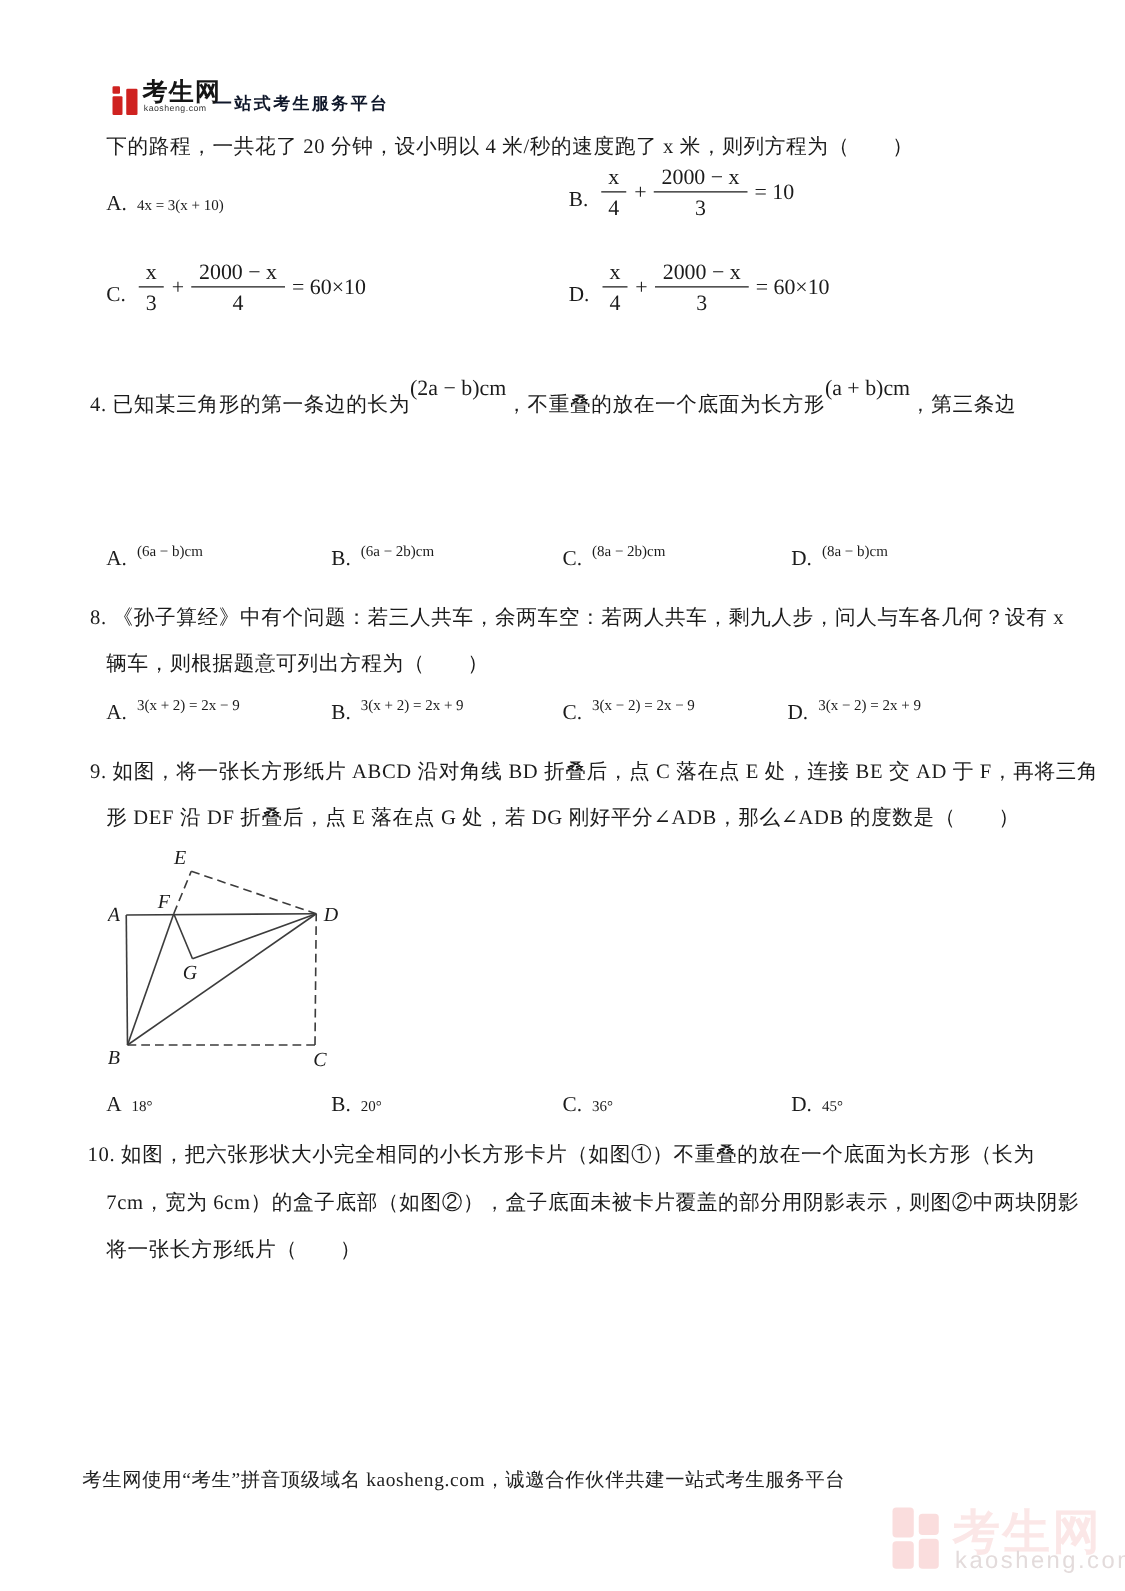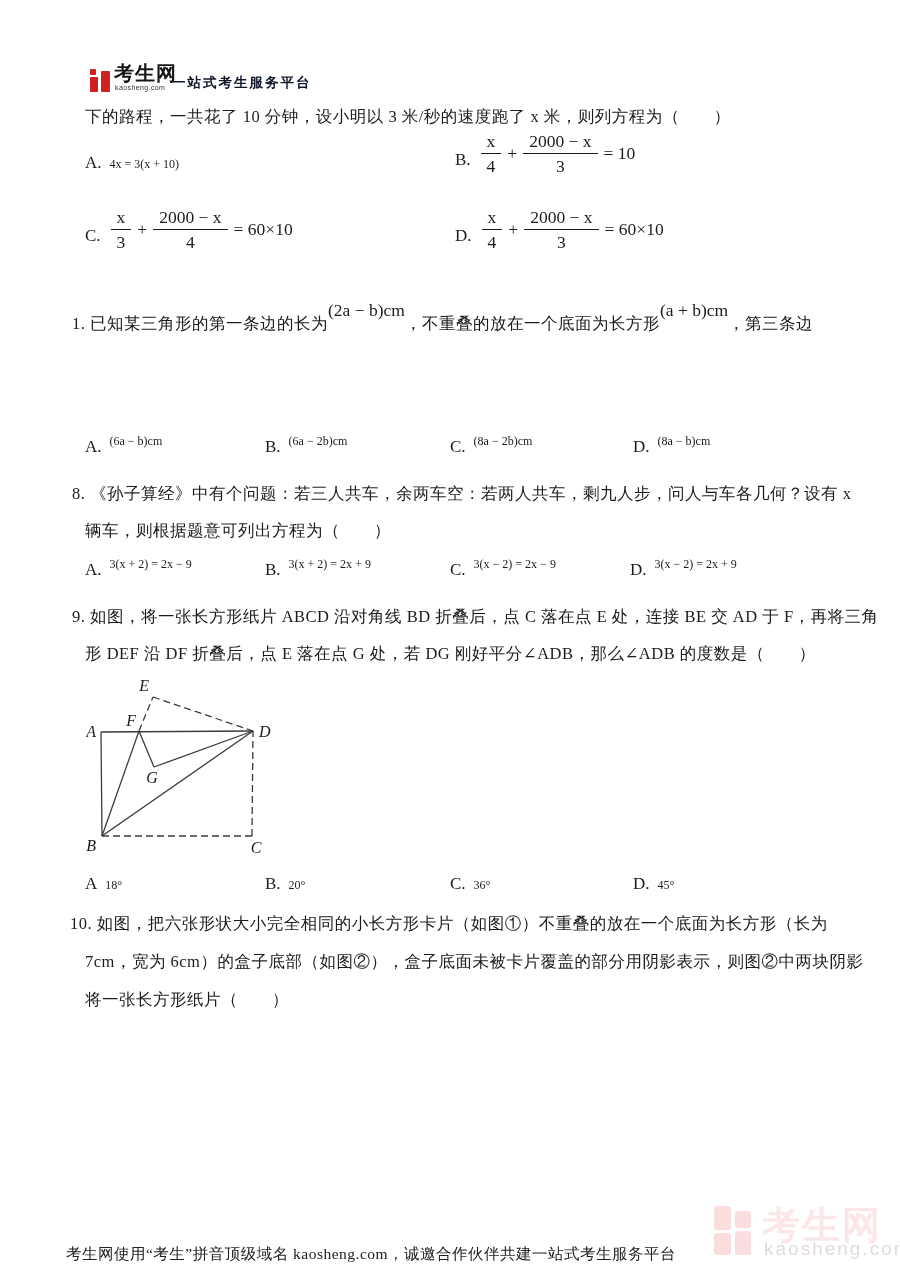--- a/index.html
+++ b/index.html
@@ -42,21 +42,21 @@
   .frac .fn { display:block; border-bottom:1.4px solid #1b1b1b; padding:0 6px 2px; line-height:1.15; }
   .frac .fd { display:block; padding-top:2px; line-height:1.15; }
   .frac-opt .op, .frac-opt .rhs { margin:0 2px; }
 
   
   .fig { position:absolute; left:86px; top:670px; }
   .fig text { font-style:italic; font-size:16px; fill:#1b1b1b;
               font-family:"Liberation Serif","DejaVu Serif",serif; }
 
   
-  .footer { position:absolute; left:0; top:1244px; width:742px; text-align:center;
+  .footer { position:absolute; left:0; top:1174px; width:742px; text-align:center;
             font-size:15.5px; color:#222; letter-spacing:0.5px; }
   .wm { position:absolute; left:706px; top:1198px; width:194px; height:72px; }
   .wm .wb { position:absolute; background:#fadddd; border-radius:3px; }
   .wm .wb1 { left:8px;  top:8px;  width:17px; height:24px; }
   .wm .wb2 { left:29px; top:13px; width:16px; height:17px; }
   .wm .wb3 { left:8px;  top:35px; width:17px; height:22px; }
   .wm .wb4 { left:29px; top:33px; width:16px; height:24px; }
   .wm-brand  { position:absolute; left:56px; top:2px; font-size:38px; font-weight:bold;
                color:#fbe7e7; letter-spacing:2px;
                font-family:"Liberation Sans","DejaVu Sans",sans-serif; }
@@ -70,21 +70,21 @@
 
   <div class="logo-mark">
     <div class="b b1"></div>
     <div class="b b2"></div>
     <div class="b b3"></div>
   </div>
   <div class="brand-text">考生网</div>
   <div class="brand-domain">kaosheng.com</div>
   <div class="slogan">一站式考生服务平台</div>
 
-  <div class="abs q-line" style="left:85px; top:106px">下的路程，一共花了 10 分钟，设小明以 3 米/秒的速度跑了 x 米，则列方程为（　　）</div>
+  <div class="abs q-line" style="left:85px; top:106px">下的路程，一共花了 20 分钟，设小明以 4 米/秒的速度跑了 x 米，则列方程为（　　）</div>
 
   <div class="abs opt" style="left:85px; top:153px">
     <span class="opt-label">A.</span><span class="opt-expr math" style="top:0">4x = 3(x + 10)</span>
   </div>
 
   <div class="abs frac-opt" style="left:455px; top:131px">
     <span class="opt-label">B.</span>
     <span class="frac">
         <span class="fn math">x</span>
         <span class="fd math">4</span>
@@ -119,21 +119,21 @@
       </span>
     <span class="op math">+</span>
     <span class="frac">
         <span class="fn math">2000 − x</span>
         <span class="fd math">3</span>
       </span>
     <span class="rhs math">= 60×10</span>
   </div>
 
   <div class="abs q-line" style="left:72px; top:313px">
-    <span>1. 已知某三角形的第一条边的长为</span><span class="raised math">(2a − b)cm</span><span>，不重叠的放在一个底面为长方形</span><span class="raised math">(a + b)cm</span><span>，第三条边</span>
+    <span>4. 已知某三角形的第一条边的长为</span><span class="raised math">(2a − b)cm</span><span>，不重叠的放在一个底面为长方形</span><span class="raised math">(a + b)cm</span><span>，第三条边</span>
   </div>
   <div class="abs opt" style="left:85px; top:437px">
     <span class="opt-label">A.</span><span class="opt-expr math">(6a − b)cm</span>
   </div>
   <div class="abs opt" style="left:265px; top:437px">
     <span class="opt-label">B.</span><span class="opt-expr math">(6a − 2b)cm</span>
   </div>
   <div class="abs opt" style="left:450px; top:437px">
     <span class="opt-label">C.</span><span class="opt-expr math">(8a − 2b)cm</span>
   </div>

